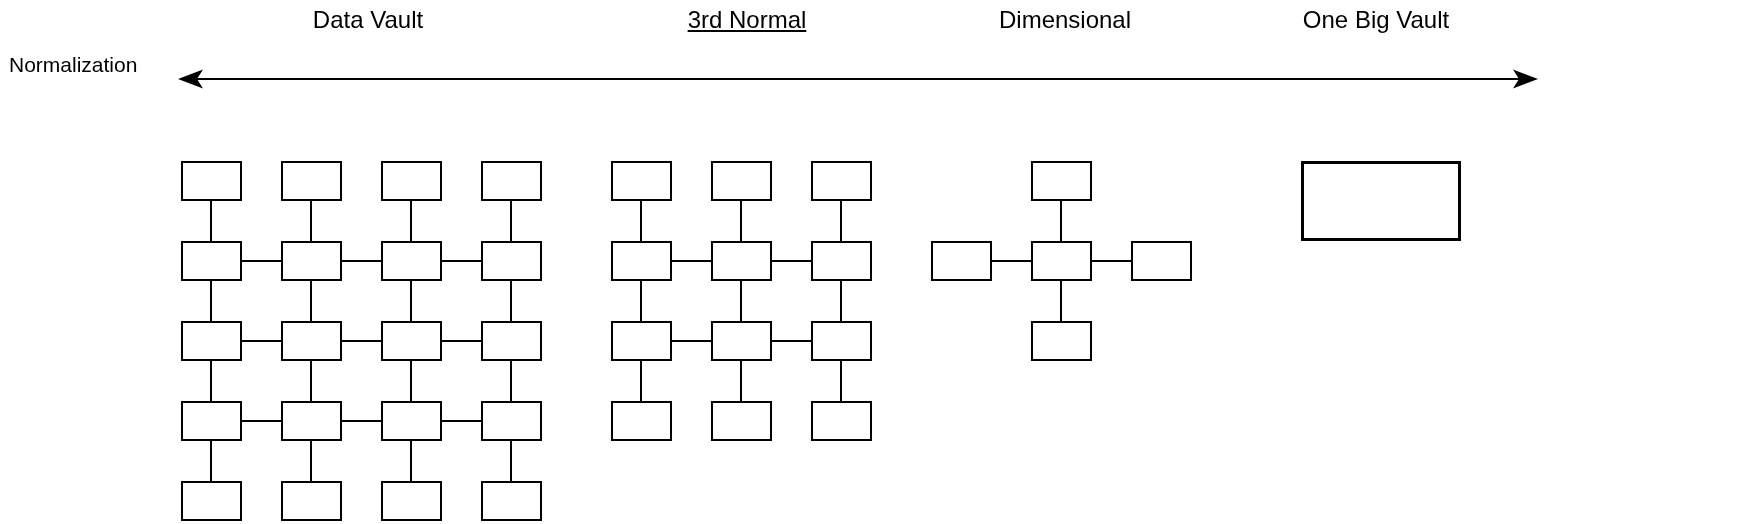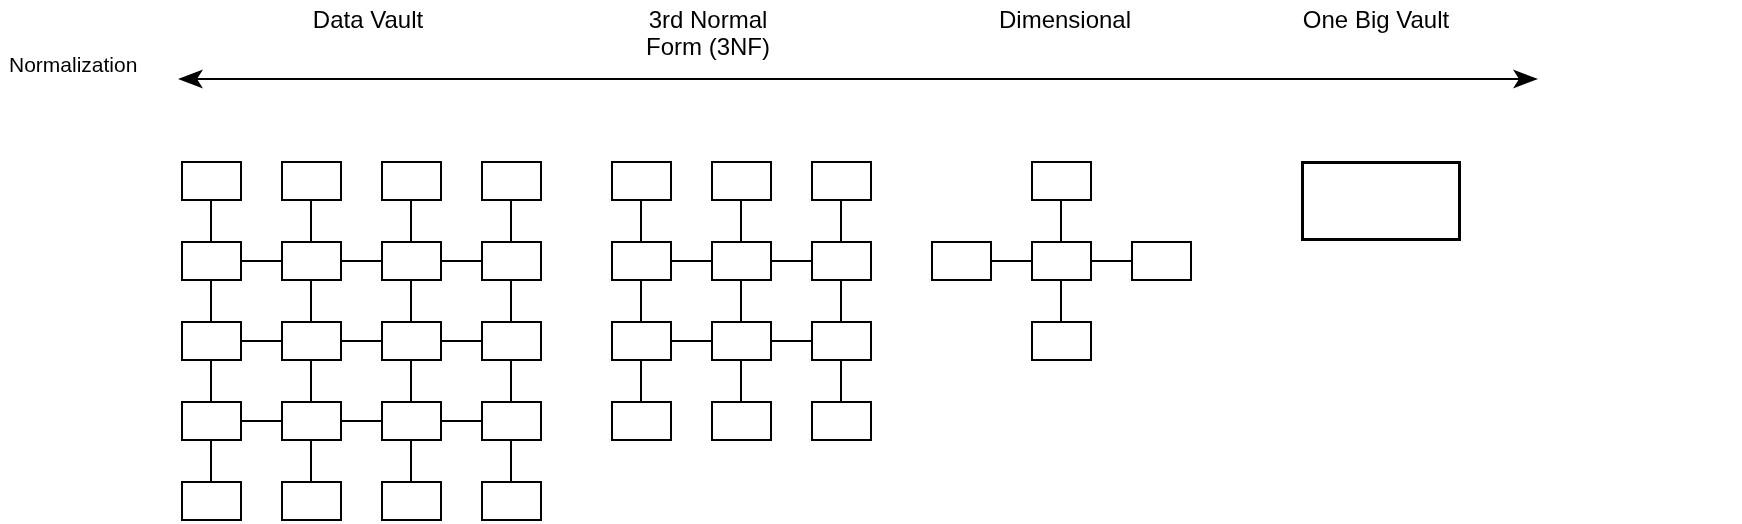--- a/index.html
+++ b/index.html
@@ -51,23 +51,22 @@
     <polygon fill="#000000" points="1538,79 1513,69.5 1519,79 1513,88.5"></polygon>
   </svg>
 
   <div class="axis-label" style="left:9px; top:53px;">Normalization</div>
 
 
   <div class="cat-label" style="left:218px;">
     <div>Data Vault</div>
   </div>
 
-  <div class="cat-label" style="left:558px;">
+  <div class="cat-label" style="left:597px;text-decoration:underline;">
     <div>3rd Normal</div>
-    <div>Form (3NF)</div>
   </div>
 
   <div class="cat-label" style="left:915px;">
     <div>Dimensional</div>
   </div>
 
   <div class="cat-label" style="left:1226px;">
     <div>One Big Vault</div>
   </div>
 

